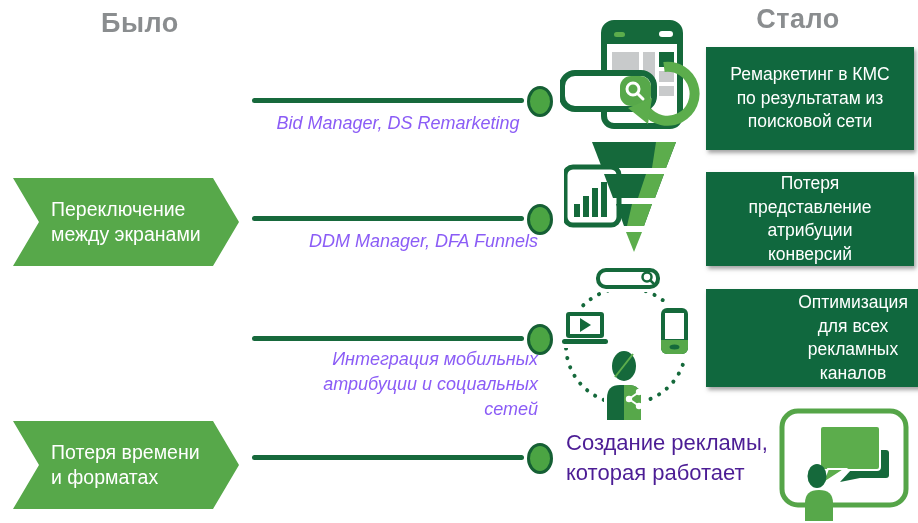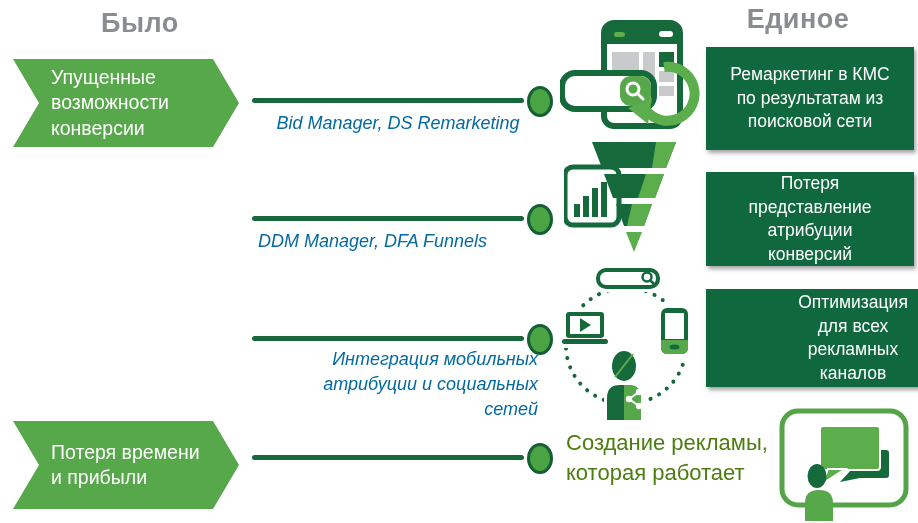--- a/index.html
+++ b/index.html
@@ -22,54 +22,53 @@
     filter:drop-shadow(2px 3px 2px rgba(90,90,90,.45));
   }
   #chev1{top:59px;} #chev2{top:178px;} #chev3{top:296px;height:84px;} #chev4{top:421px;}
   
   .conn{left:252px;width:272px;height:5px;background:#17693C;border-radius:3px;}
   #conn1{top:98px;} #conn2{top:216px;} #conn3{top:336px;} #conn4{top:455px;}
   .endcap{left:527px;width:20px;height:25px;border-radius:50%;
     background:#4BA443;border:3px solid #155F34;box-sizing:content-box;}
   #cap1{top:86px;} #cap2{top:204px;} #cap3{top:324px;} #cap4{top:443px;}
   
-  .tool-caption{font-style:italic;color:#0369a1;font-size:18px;line-height:25px;white-space:pre-line;}
+  .tool-caption{font-style:italic;color:#8b5cf6;font-size:18px;line-height:25px;white-space:pre-line;}
   #tools1{left:258px;top:111px;width:280px;text-align:center;}
-  #tools2{left:258px;top:229px;width:280px;text-align:left;}
+  #tools2{left:258px;top:229px;width:280px;text-align:right;}
   #tools3{left:298px;top:347px;width:240px;text-align:right;}
   
   #result-text{left:566px;top:428px;width:220px;font-size:22px;line-height:30px;
-    color:#4d7c0f;white-space:pre-line;}
+    color:#4c1d95;white-space:pre-line;}
   
   .sol-box{left:706px;width:208px;background:#10683E;color:#ffffff;
     display:flex;align-items:center;justify-content:center;text-align:center;
     font-size:17.5px;line-height:23.5px;white-space:pre-line;
     box-shadow:2px 3px 4px rgba(90,90,90,.55);}
   #box1{top:47px;height:103px;}
   #box2{top:172px;height:94px;}
   #box3{top:289px;height:98px;padding-left:43px;}
   
   #icon1{left:560px;top:10px;}
   #icon2{left:564px;top:142px;}
   #icon3{left:558px;top:268px;}
   #icon4{left:752px;top:408px;}
 </style>
 </head>
 <body>
 
 <div class="stage">
 
   <div class="abs col-title" id="title-before">Было</div>
-  <div class="abs col-title" id="title-after">Единое</div>
+  <div class="abs col-title" id="title-after">Стало</div>
 
-  <div class="abs chevron" id="chev1">Упущенные
-возможности
-конверсии</div>
+  <div class="abs chevron" id="chev2">Переключение
+между экранами</div>
   <div class="abs chevron" id="chev4">Потеря времени
-и прибыли</div>
+и форматах</div>
 
   <div class="abs conn" id="conn1"></div>
   <div class="abs conn" id="conn2"></div>
   <div class="abs conn" id="conn3"></div>
   <div class="abs conn" id="conn4"></div>
   <div class="abs endcap" id="cap1"></div>
   <div class="abs endcap" id="cap2"></div>
   <div class="abs endcap" id="cap3"></div>
   <div class="abs endcap" id="cap4"></div>
 

